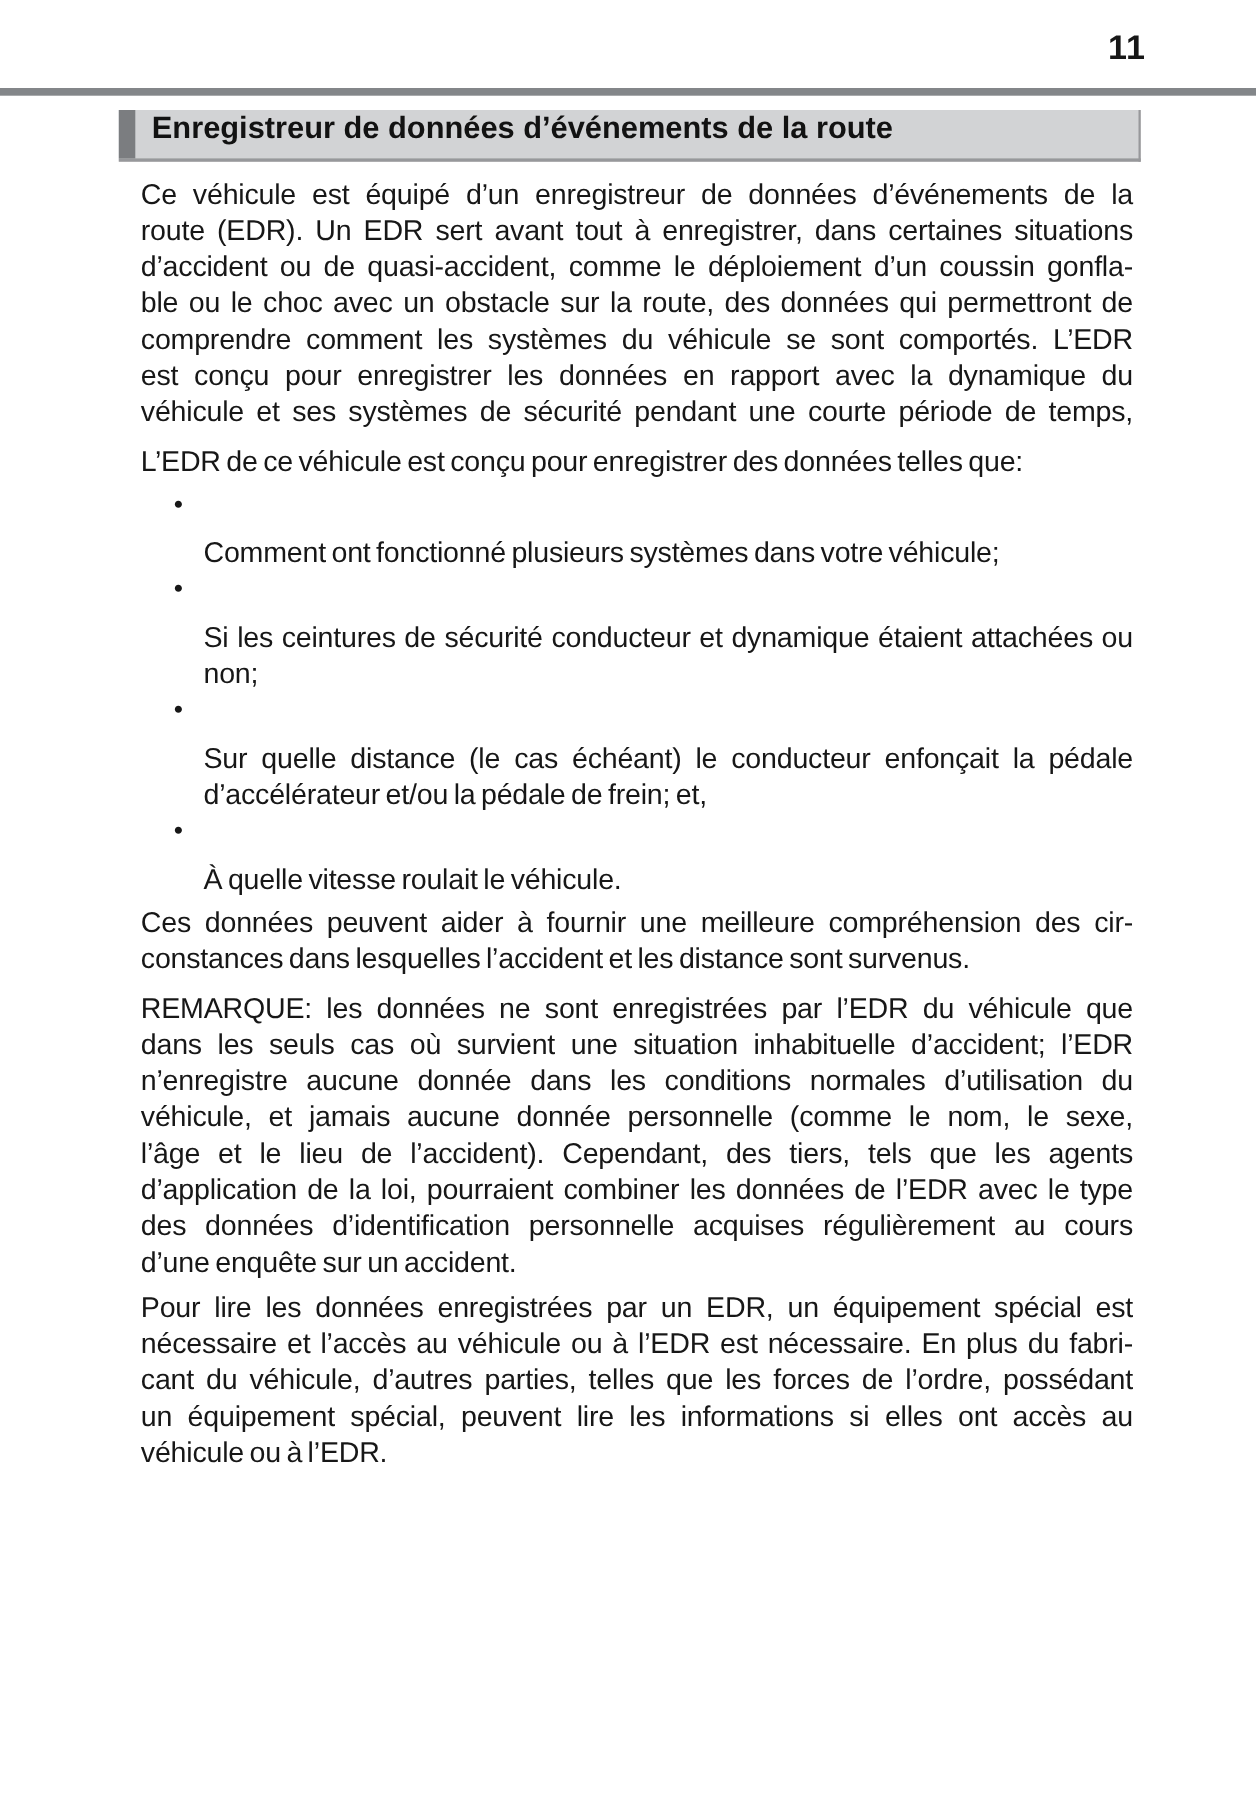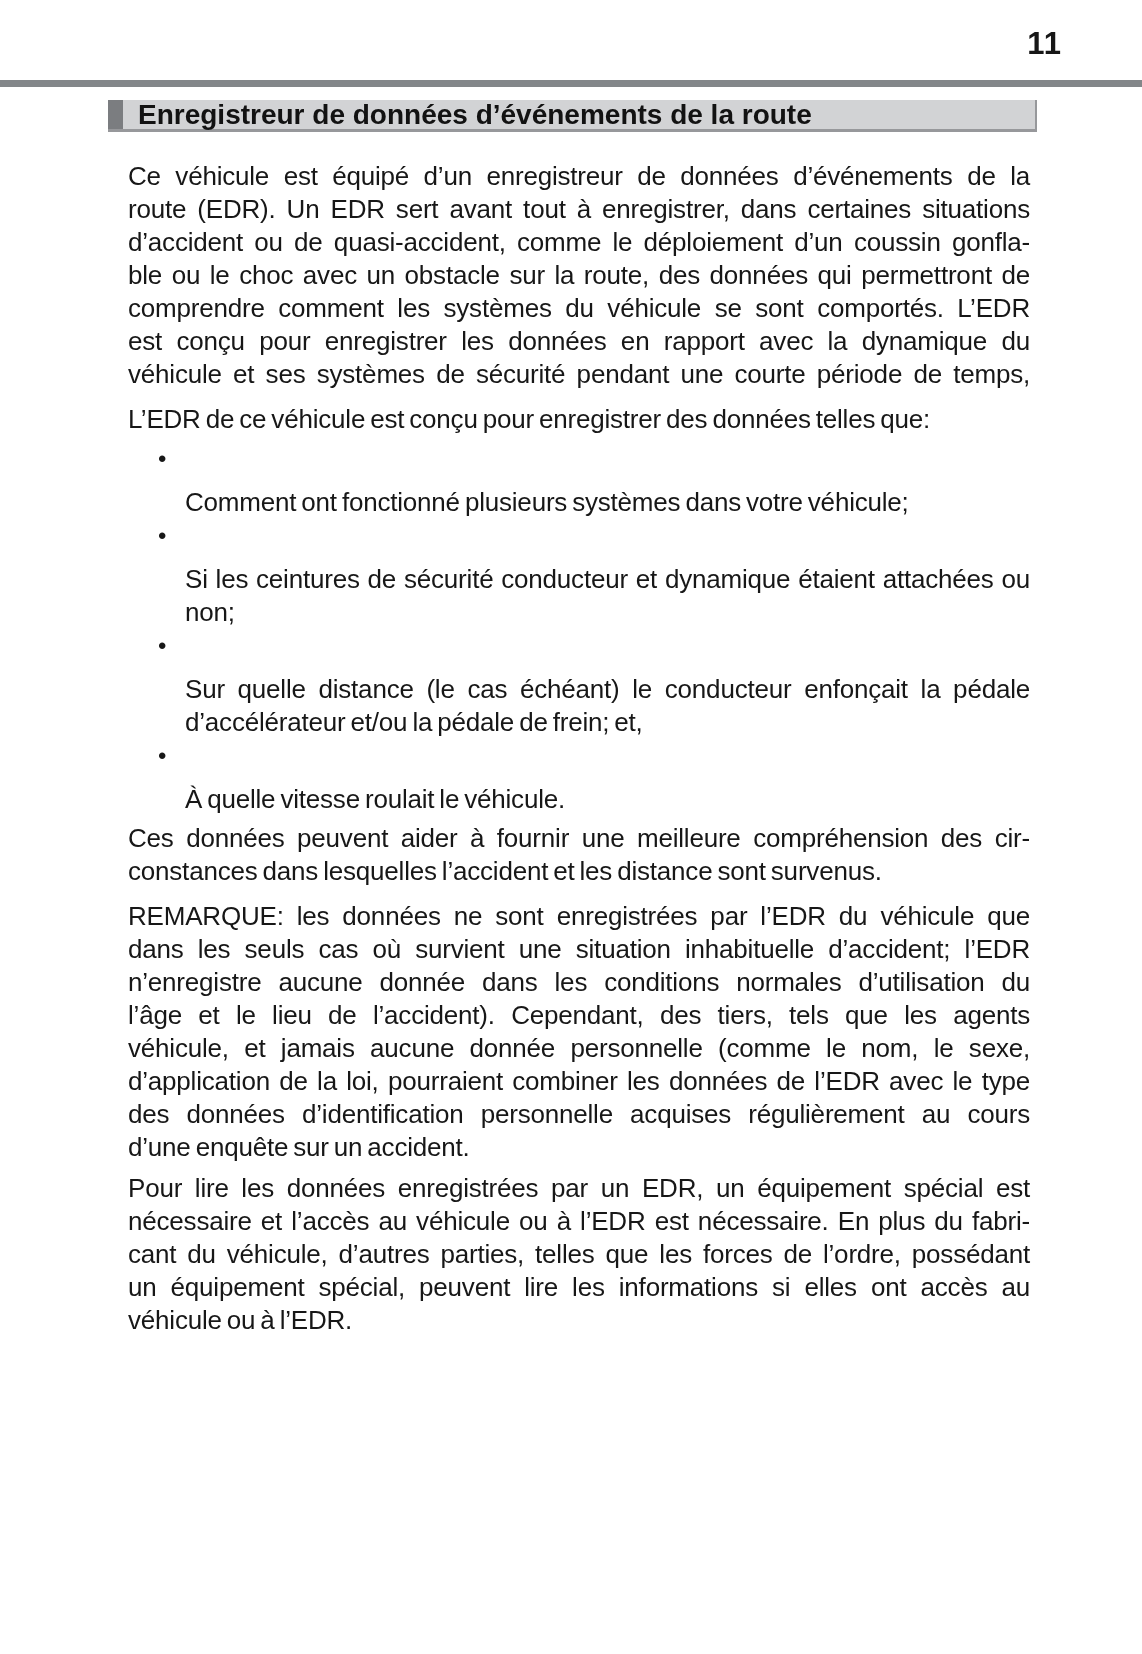--- a/index.html
+++ b/index.html
@@ -8,46 +8,45 @@
     height: 1654px;
     background: #ffffff;
     font-family: "Liberation Sans", sans-serif;
     position: relative;
     color: var(--text-color, #171717);
     overflow: hidden;
   }
   .page-number {
     position: absolute;
     top: 26px;
-    right: 80px;
+    right: 100px;
     font-size: 31px;
     font-weight: bold;
     letter-spacing: 1px;
     color: var(--text-color, #171717);
   }
   .top-rule {
     position: absolute;
     top: 80px;
     left: 0;
     width: 1142px;
     height: 7px;
     background: var(--rule-color, #838689);
   }
   .section-header {
     position: absolute;
     top: 100px;
     left: 108px;
     width: 929px;
-    height: 32px;
+    height: 47px;
     background: var(--header-bg, #d2d3d5);
     border-bottom: 3px solid var(--header-border, #97989b);
     border-right: 2px solid var(--header-border, #97989b);
     box-sizing: border-box;
     display: flex;
-    align-items: center;
   }
   .section-header-accent {
     position: absolute;
     left: 0; top: 0; bottom: 0;
     width: 15px;
     background: var(--header-accent, #7b7d80);
   }
   .section-title {
     margin-left: 30px;
     font-size: 28px;
@@ -143,22 +142,22 @@
       </div>
     </div>
     <div class="paragraph">
       <div class="line">Ces données peuvent aider à fournir une meilleure compréhension des cir-</div>
       <div class="line last">constances dans lesquelles l’accident et les distance sont survenus.</div>
     </div>
     <div class="paragraph">
       <div class="line">REMARQUE: les données ne sont enregistrées par l’EDR du véhicule que</div>
       <div class="line">dans les seuls cas où survient une situation inhabituelle d’accident; l’EDR</div>
       <div class="line">n’enregistre aucune donnée dans les conditions normales d’utilisation du</div>
+      <div class="line">véhicule, et jamais aucune donnée personnelle (comme le nom, le sexe,</div>
       <div class="line">l’âge et le lieu de l’accident). Cependant, des tiers, tels que les agents</div>
-      <div class="line">véhicule, et jamais aucune donnée personnelle (comme le nom, le sexe,</div>
       <div class="line">d’application de la loi, pourraient combiner les données de l’EDR avec le type</div>
       <div class="line">des données d’identification personnelle acquises régulièrement au cours</div>
       <div class="line last">d’une enquête sur un accident.</div>
     </div>
     <div class="paragraph">
       <div class="line">Pour lire les données enregistrées par un EDR, un équipement spécial est</div>
       <div class="line">nécessaire et l’accès au véhicule ou à l’EDR est nécessaire. En plus du fabri-</div>
       <div class="line">cant du véhicule, d’autres parties, telles que les forces de l’ordre, possédant</div>
       <div class="line">un équipement spécial, peuvent lire les informations si elles ont accès au</div>
       <div class="line last">véhicule ou à l’EDR.</div>

